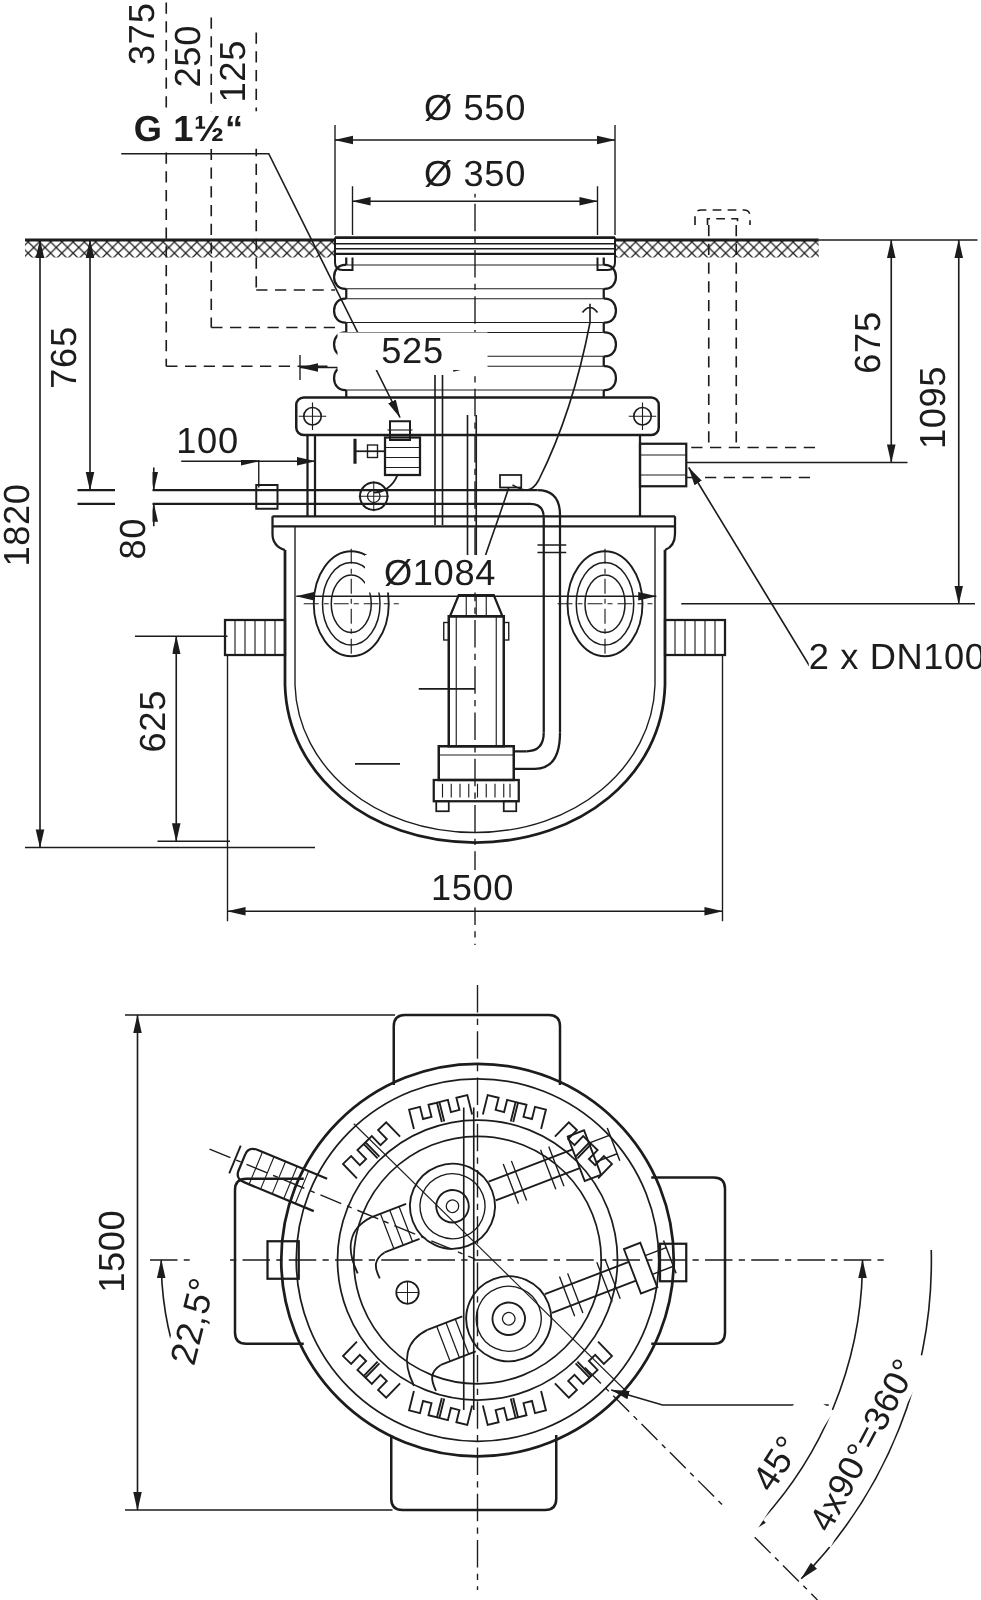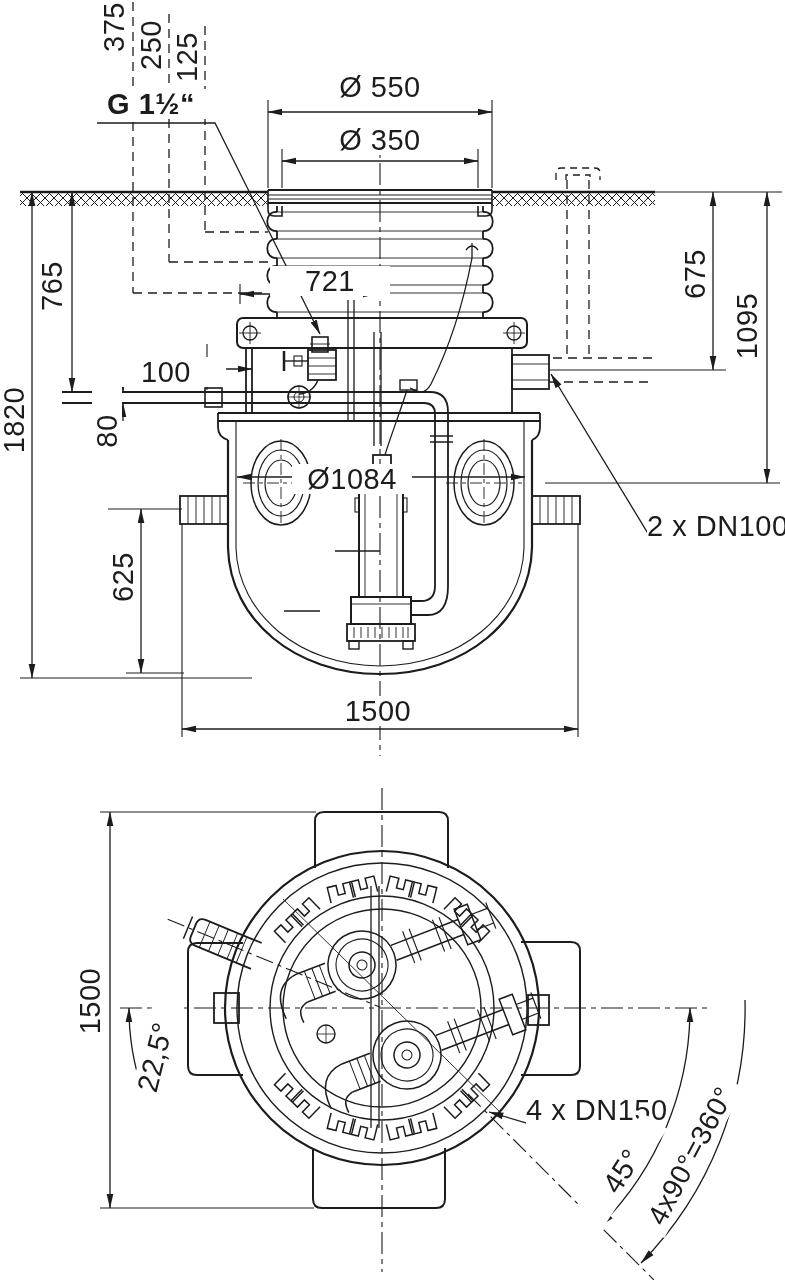--- a/index.html
+++ b/index.html
@@ -243,31 +243,30 @@
     <path d="M663,1124 H530 L489,1112" marker-end="url(#arw)"></path>
   </g>
 </svg>
 
 <div class="lbl v" style="left:54px;top:12px;width:120px;">375</div>
 <div class="lbl v" style="left:91px;top:30px;width:120px;">250</div>
 <div class="lbl v" style="left:127px;top:42px;width:120px;">125</div>
 <div class="lbl" style="left:91px;top:89px;width:120px;font-weight:bold;">G 1½“</div>
 <div class="lbl" style="left:320px;top:72px;width:120px;">Ø 550</div>
 <div class="lbl" style="left:320px;top:125px;width:120px;">Ø 350</div>
-<div class="lbl" style="left:270px;top:266px;width:120px;">721</div>
+<div class="lbl" style="left:270px;top:266px;width:120px;">525</div>
 <div class="lbl v" style="left:-8px;top:271px;width:120px;">765</div>
 <div class="lbl v" style="left:-46px;top:405px;width:120px;">1820</div>
-<div class="lbl" style="left:106px;top:338px;width:120px;margin-top:19px;">100</div>
+<div class="lbl" style="left:106px;top:338px;width:120px;">100</div>
 <div class="lbl v" style="left:47px;top:416px;width:120px;">80</div>
-<div class="lbl" style="left:292px;top:464px;width:120px;">Ø1084</div>
+<div class="lbl" style="left:292px;top:444px;width:120px;">Ø1084</div>
 <div class="lbl v" style="left:635px;top:259px;width:120px;">675</div>
 <div class="lbl v" style="left:687px;top:311px;width:120px;">1095</div>
 <div class="lbl" style="left:647px;top:511px;width:140px;">2 x DN100</div>
 <div class="lbl v" style="left:63px;top:562px;width:120px;">625</div>
 <div class="lbl" style="left:318px;top:696px;width:120px;">1500</div>
 
 <div class="lbl v" style="left:30px;top:986px;width:120px;">1500</div>
 <div class="lbl" style="left:95px;top:1042px;width:120px;transform:rotate(-76deg);">22,5°</div>
-<div class="lbl" style="left:526px;top:1095px;width:140px;">4 x DN150</div>
 <div class="lbl" style="left:562px;top:1156px;width:120px;transform:rotate(-57deg);">45°</div>
 <div class="lbl" style="left:606px;top:1141px;width:170px;transform:rotate(-62deg);font-size:28px;">4x90°=360°</div>
 
 </div>
 
 </body></html>

